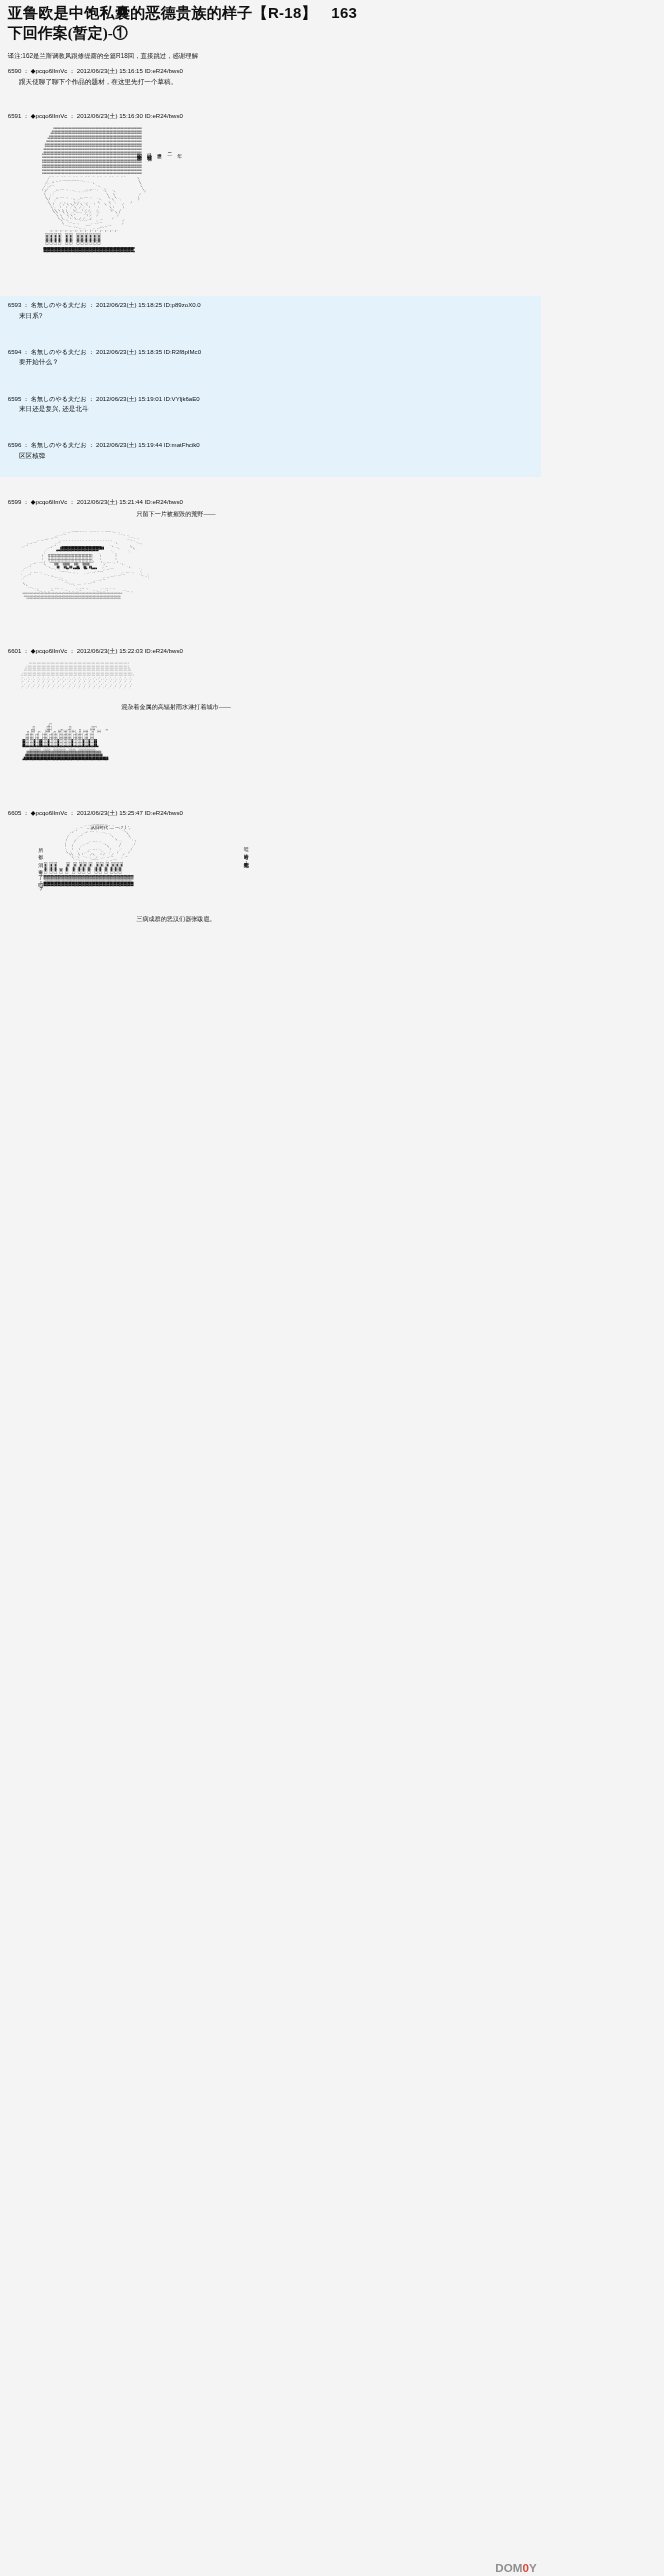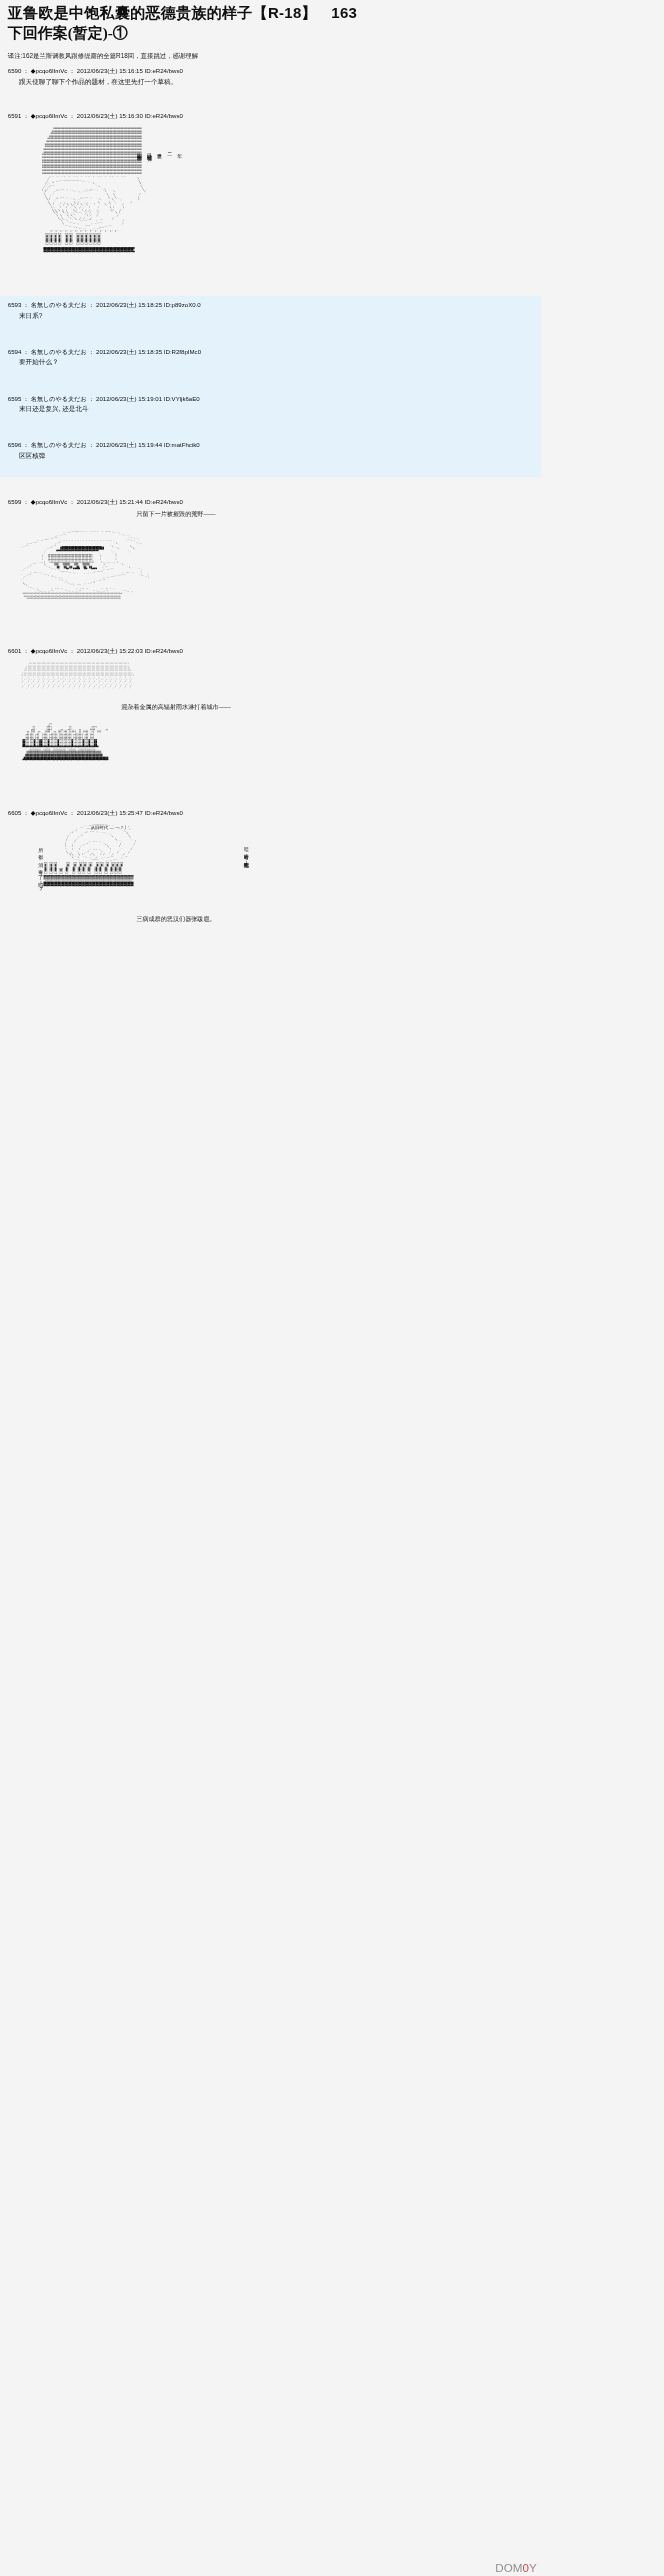--- a/index.html
+++ b/index.html
@@ -127,21 +127,21 @@
     gap: 3.9px;
   }
 
   
   .watermark {
     position: absolute;
     right: 4.4px;
     bottom: 2.2px;
     font-family: "Liberation Sans", sans-serif;
     font-size: 11.6px;
-    font-weight: normal;
+    font-weight: bold;
     letter-spacing: 0px;
     color: #9a9a9a;
     user-select: none;
   }
   .watermark .dom { color: #8f8f8f; }
   .watermark .zero { color: #d94b3a; }
   .spacer-md { height: 16.6px; }
   .spacer-lg { height: 29px; }
 </style>
 </head>

